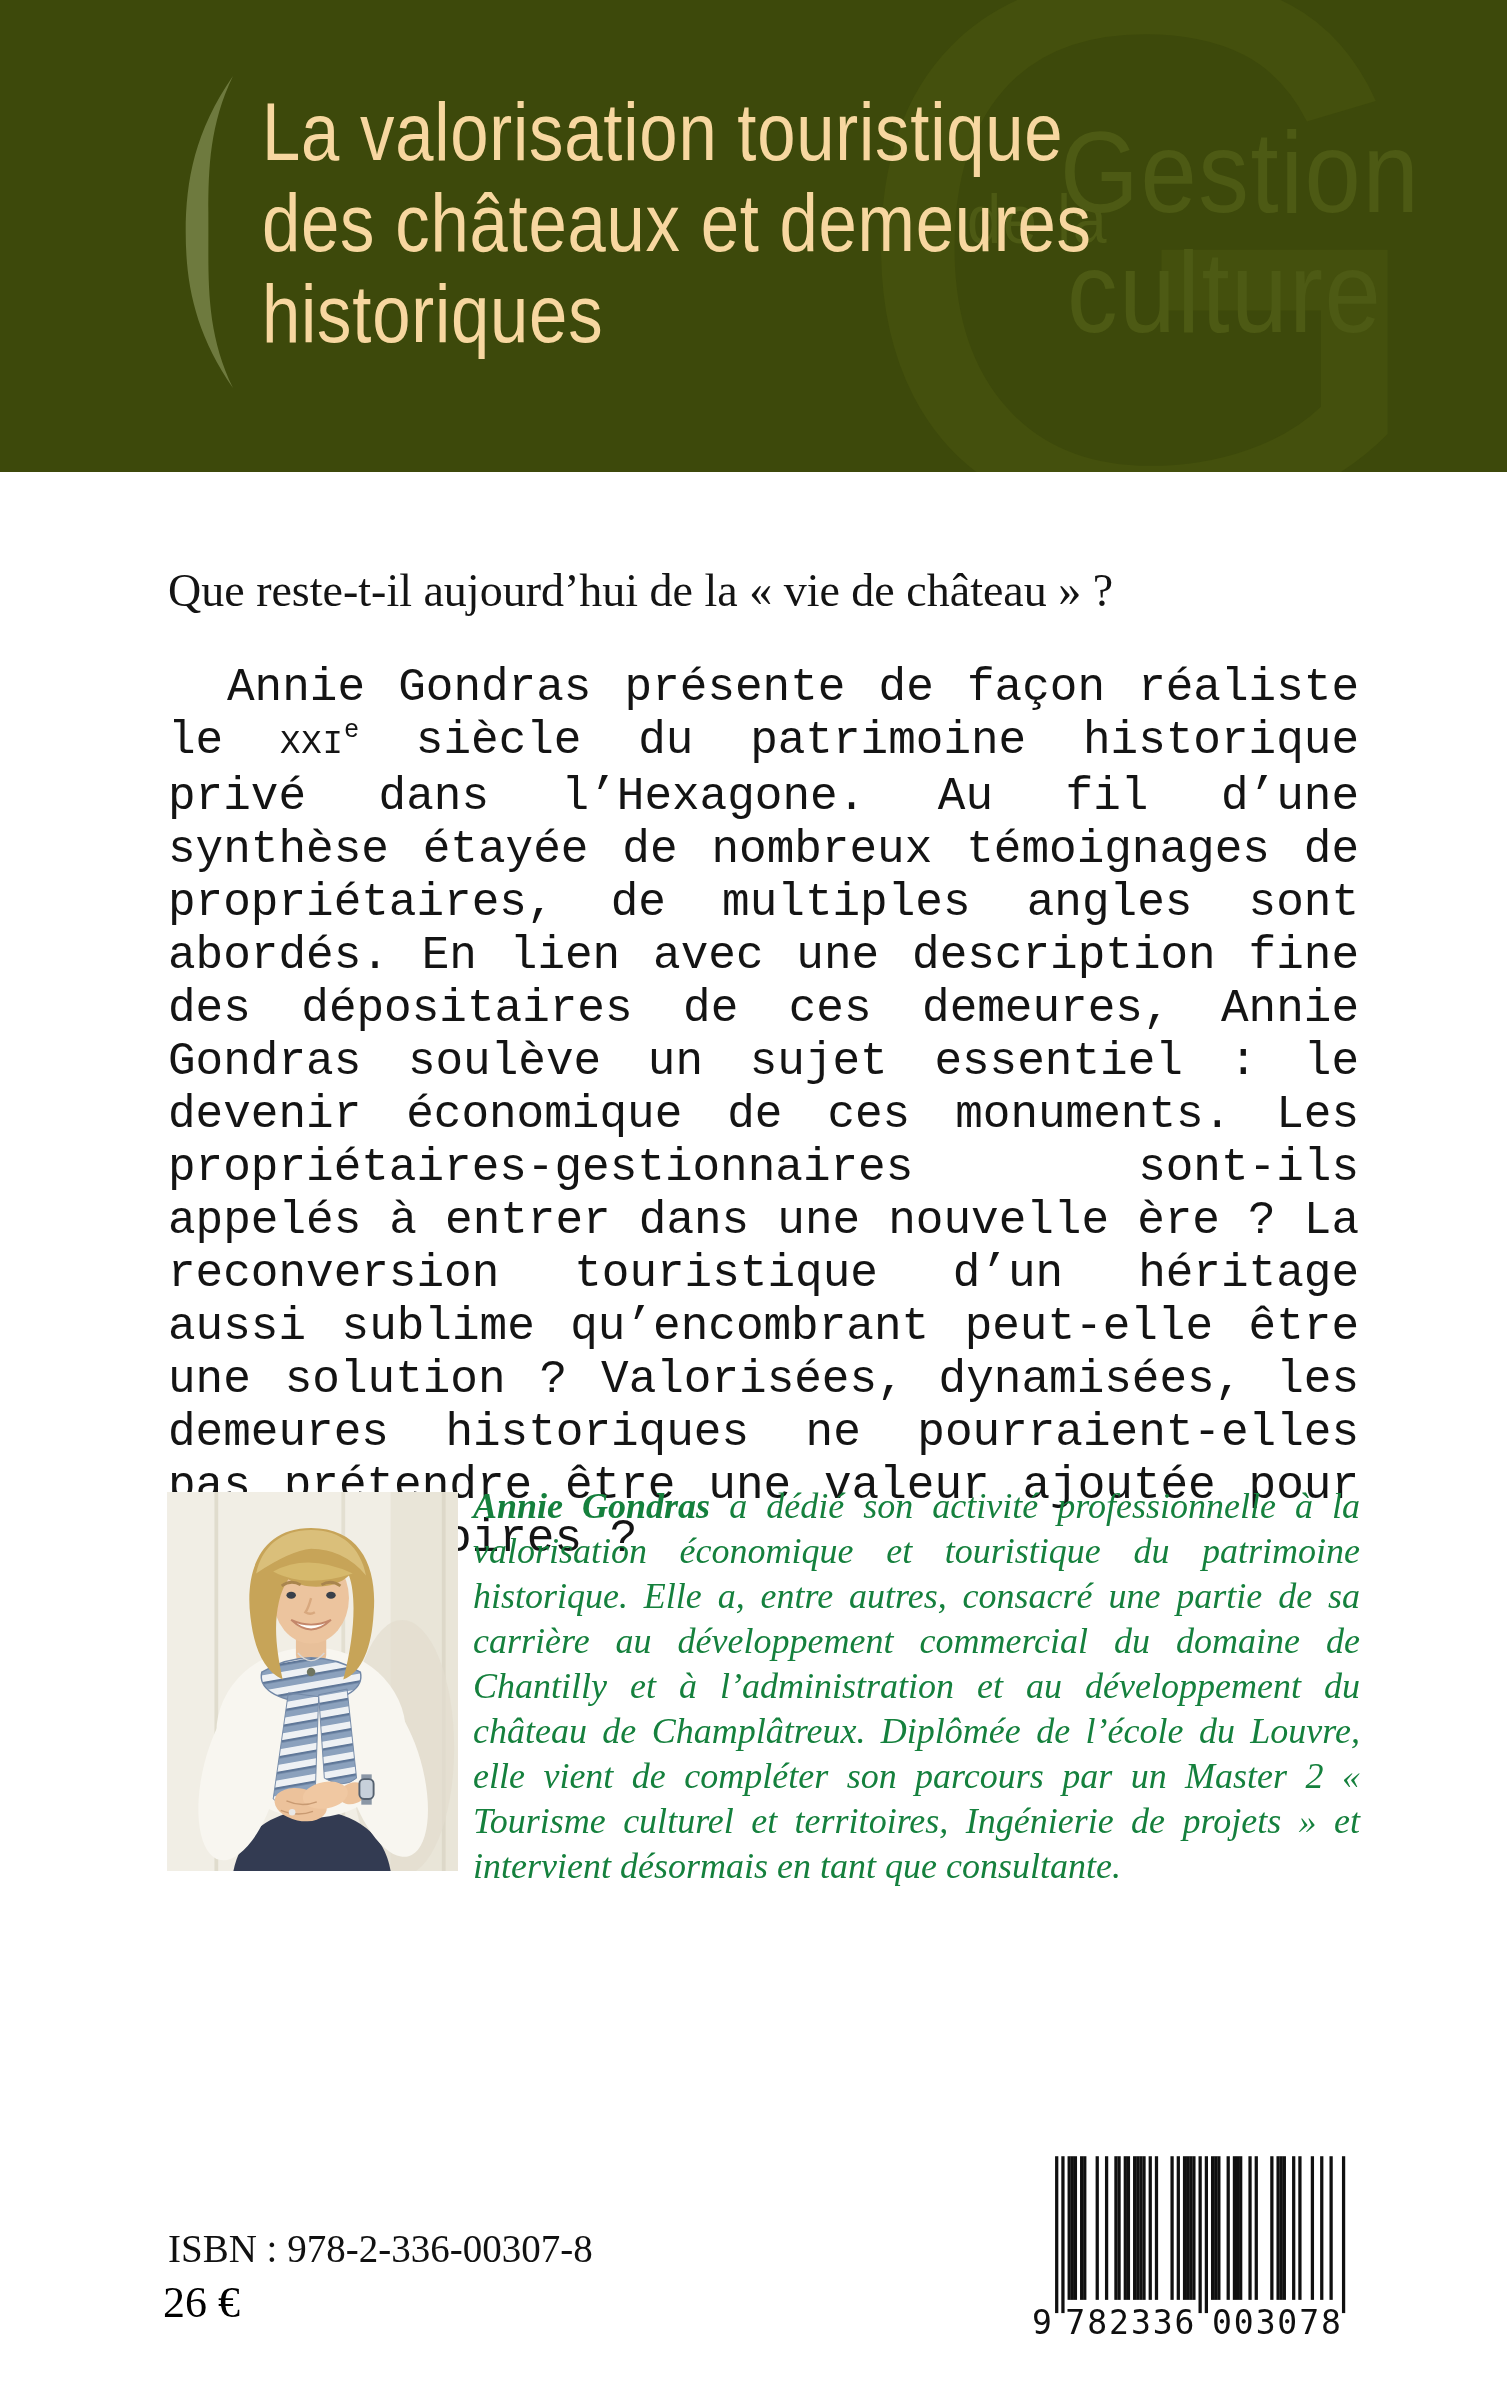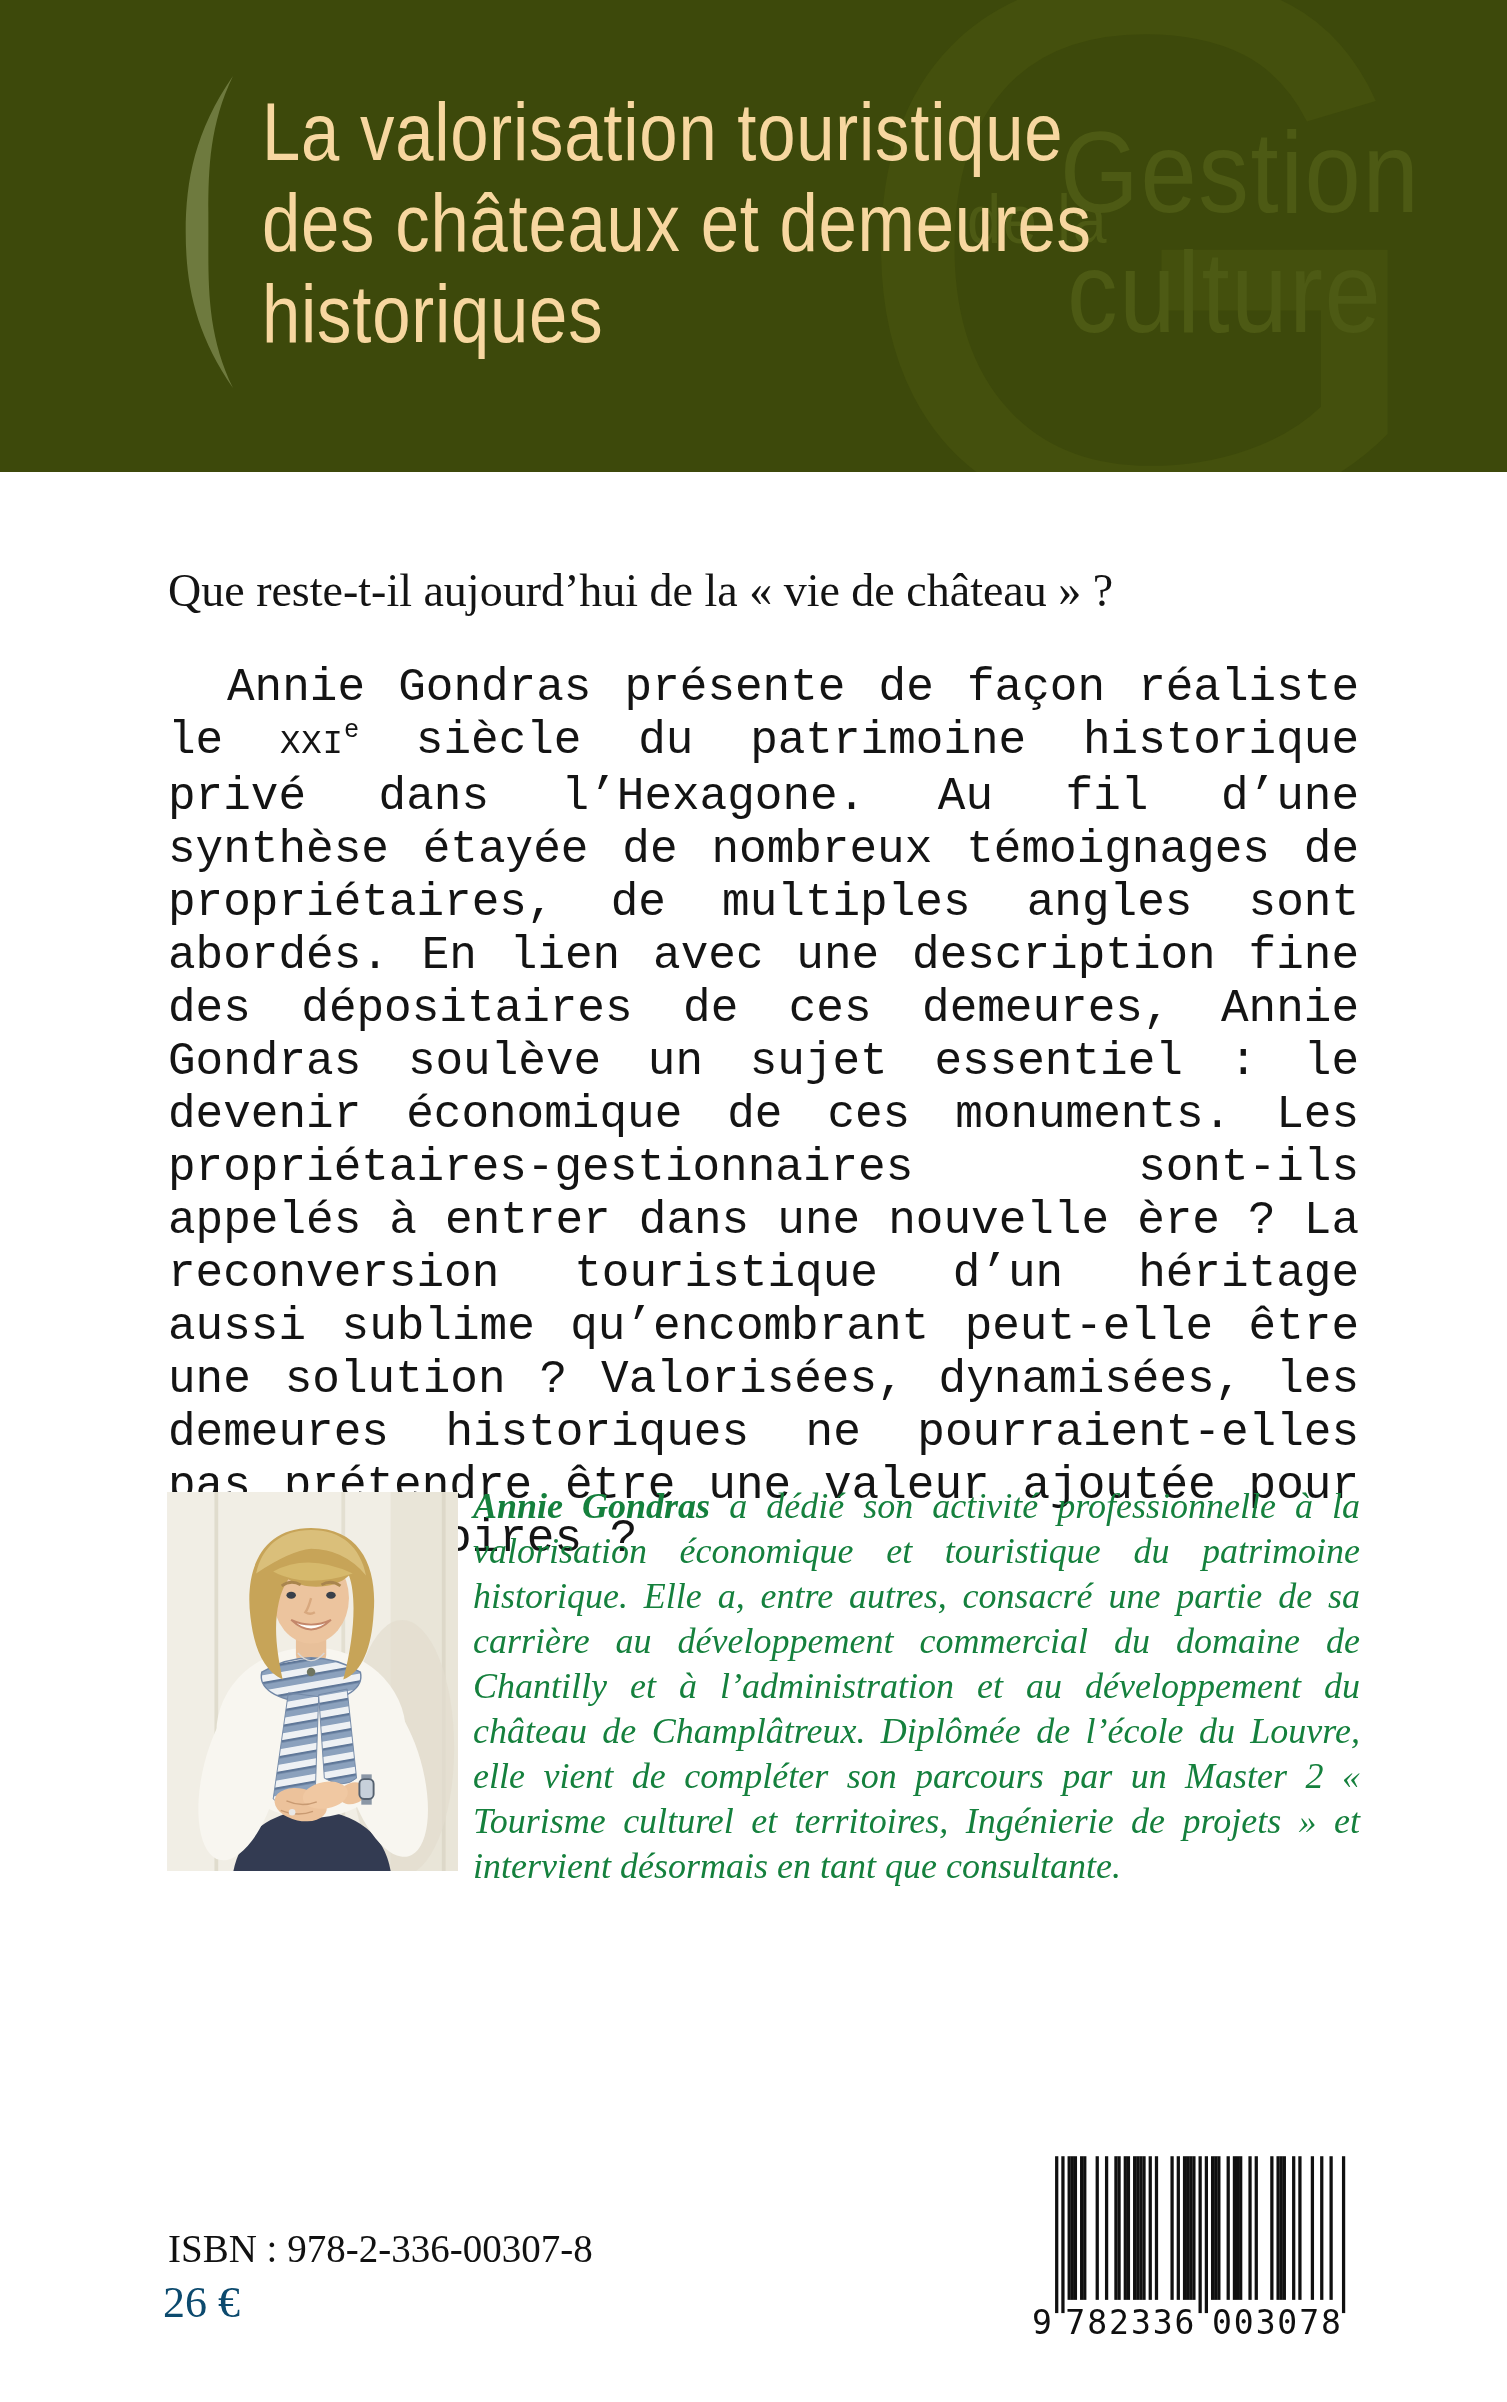--- a/index.html
+++ b/index.html
@@ -56,21 +56,21 @@
     overflow:hidden;
   }
   .bio{
     position:absolute;left:473px;top:1484px;width:887px;
     font-size:36px;line-height:45px;font-style:italic;
     text-align:justify;color:#15803d;margin:0;
   }
   .bio .name{font-weight:bold;}
   
   .isbn{position:absolute;left:168px;top:2226px;font-size:39px;color:#111;text-align:center;}
-  .price{position:absolute;left:163px;top:2277px;font-size:44px;color:#0c4a6e;}
+  .price{position:absolute;left:163px;top:2277px;font-size:44px;color:#000000;}
   .barcode{position:absolute;left:1022px;top:2156px;width:326px;height:180px;}
 </style>
 </head>
 <body>
 
 <div class="page">
 
   <div class="header">
     <div class="big-g">G</div>
     <div class="wm wm-dela">de la</div>

